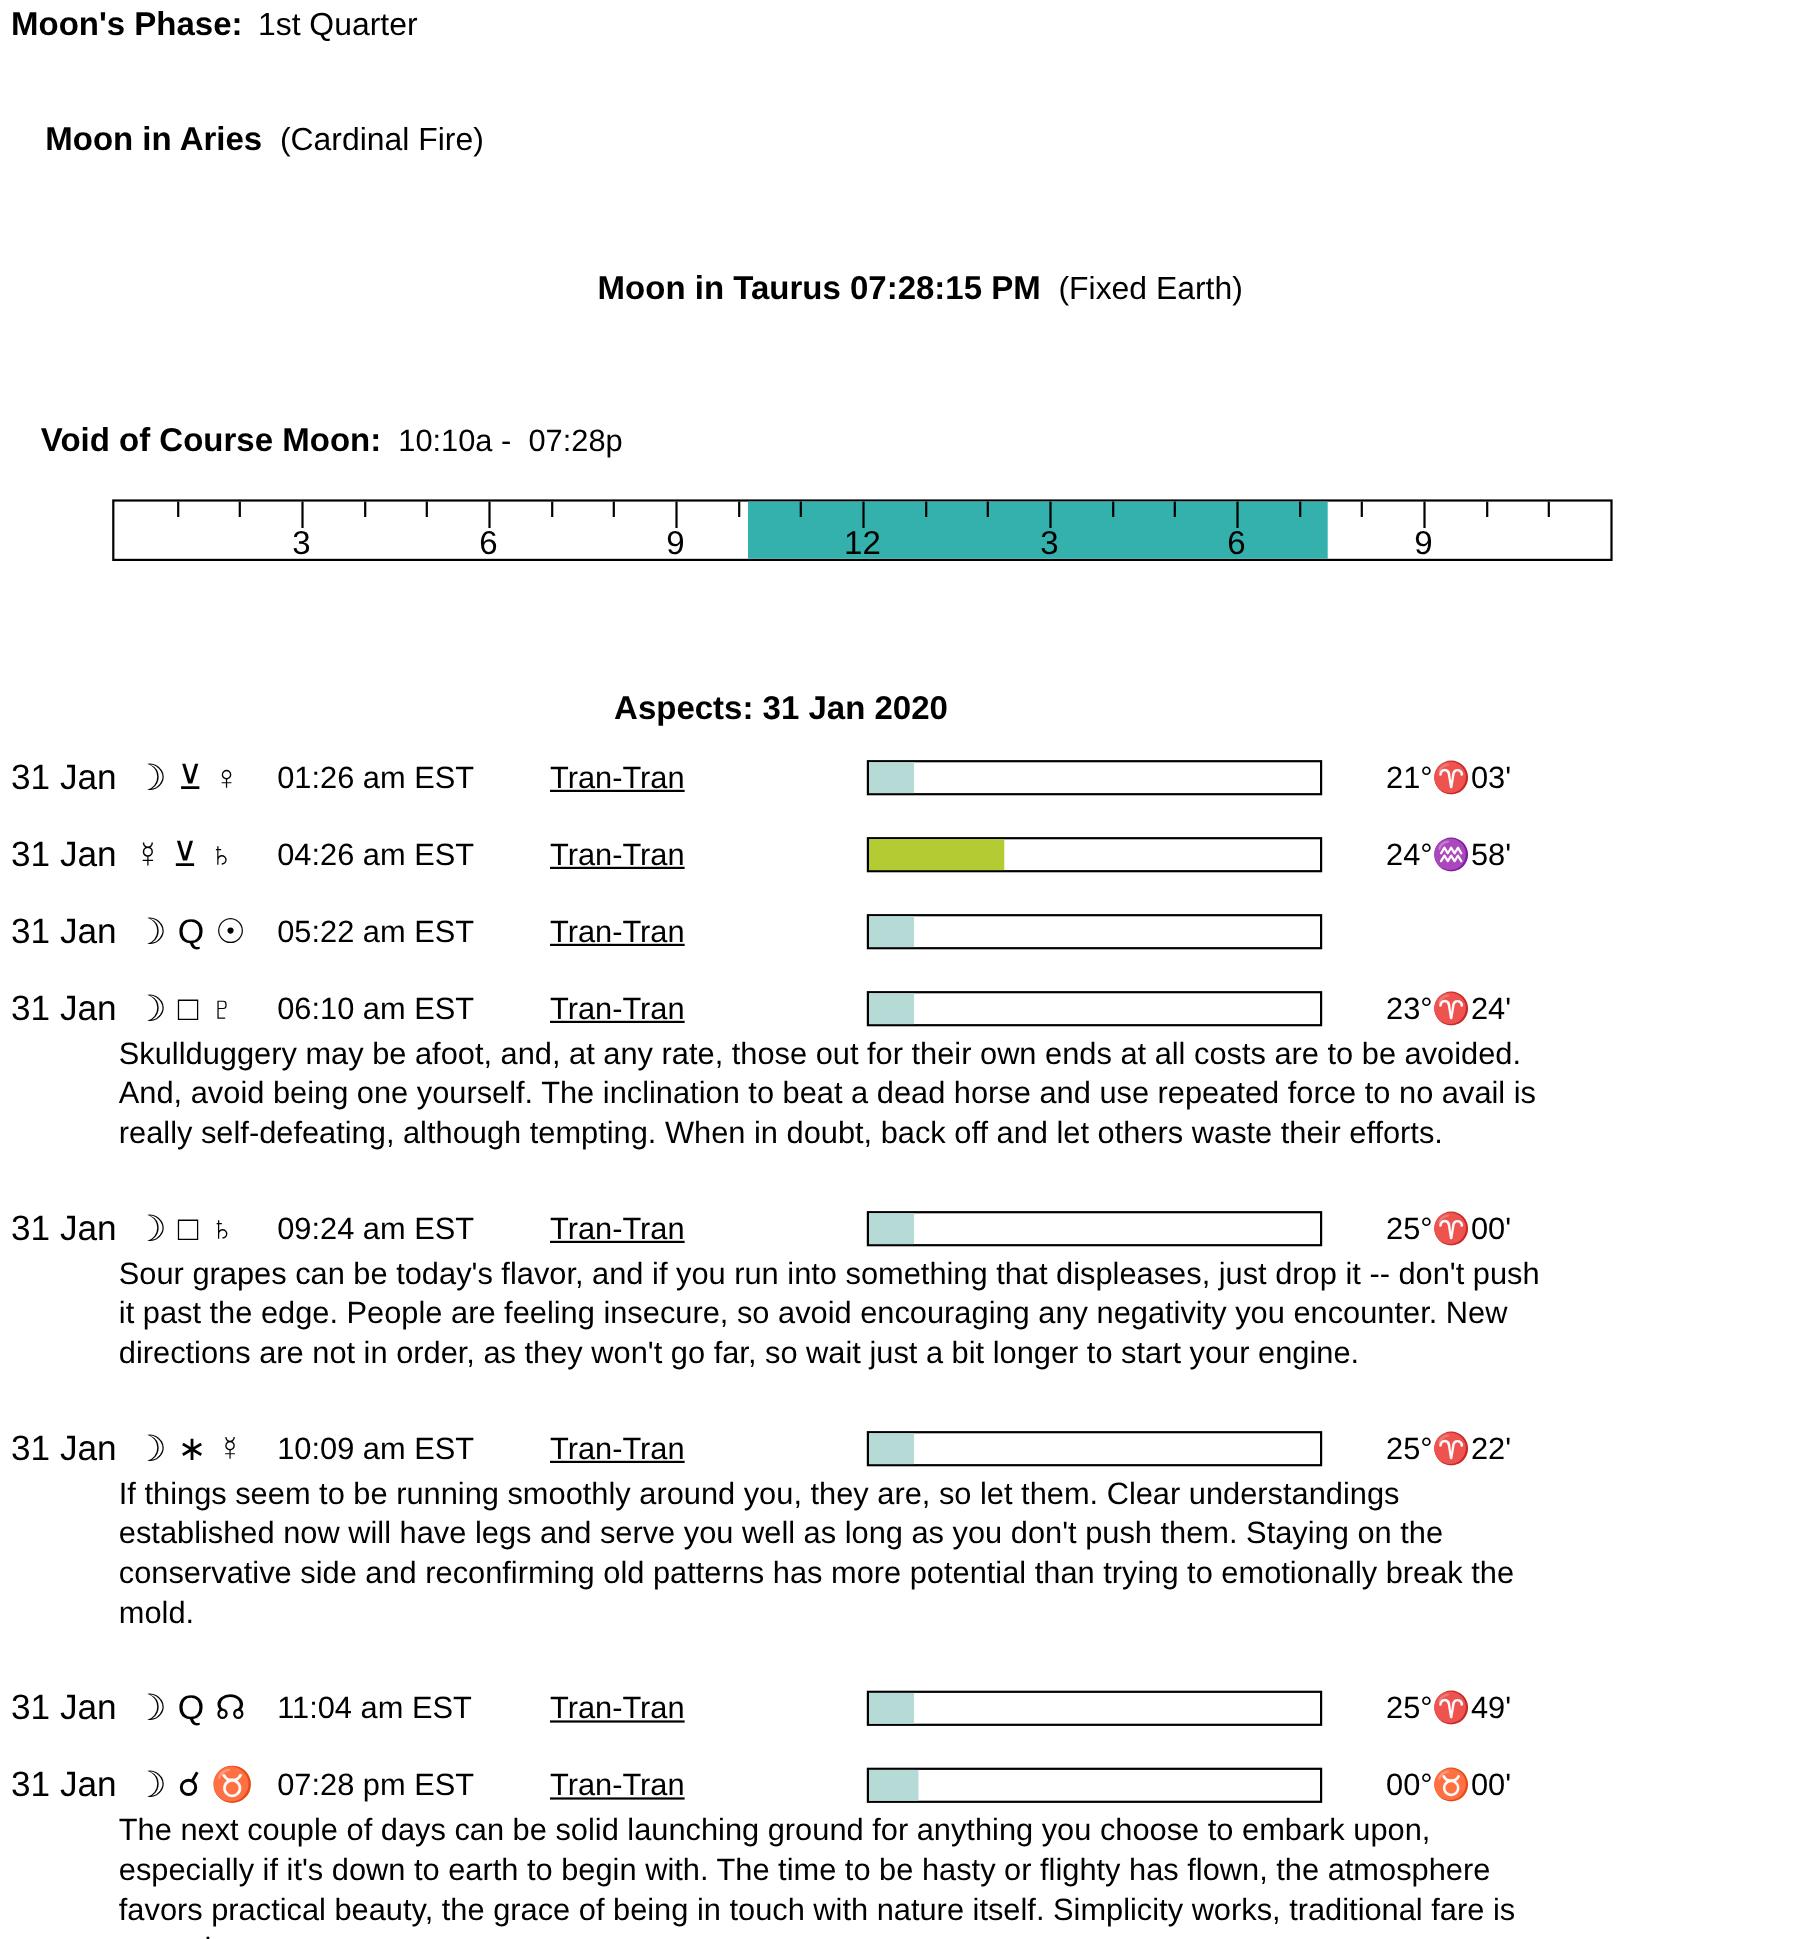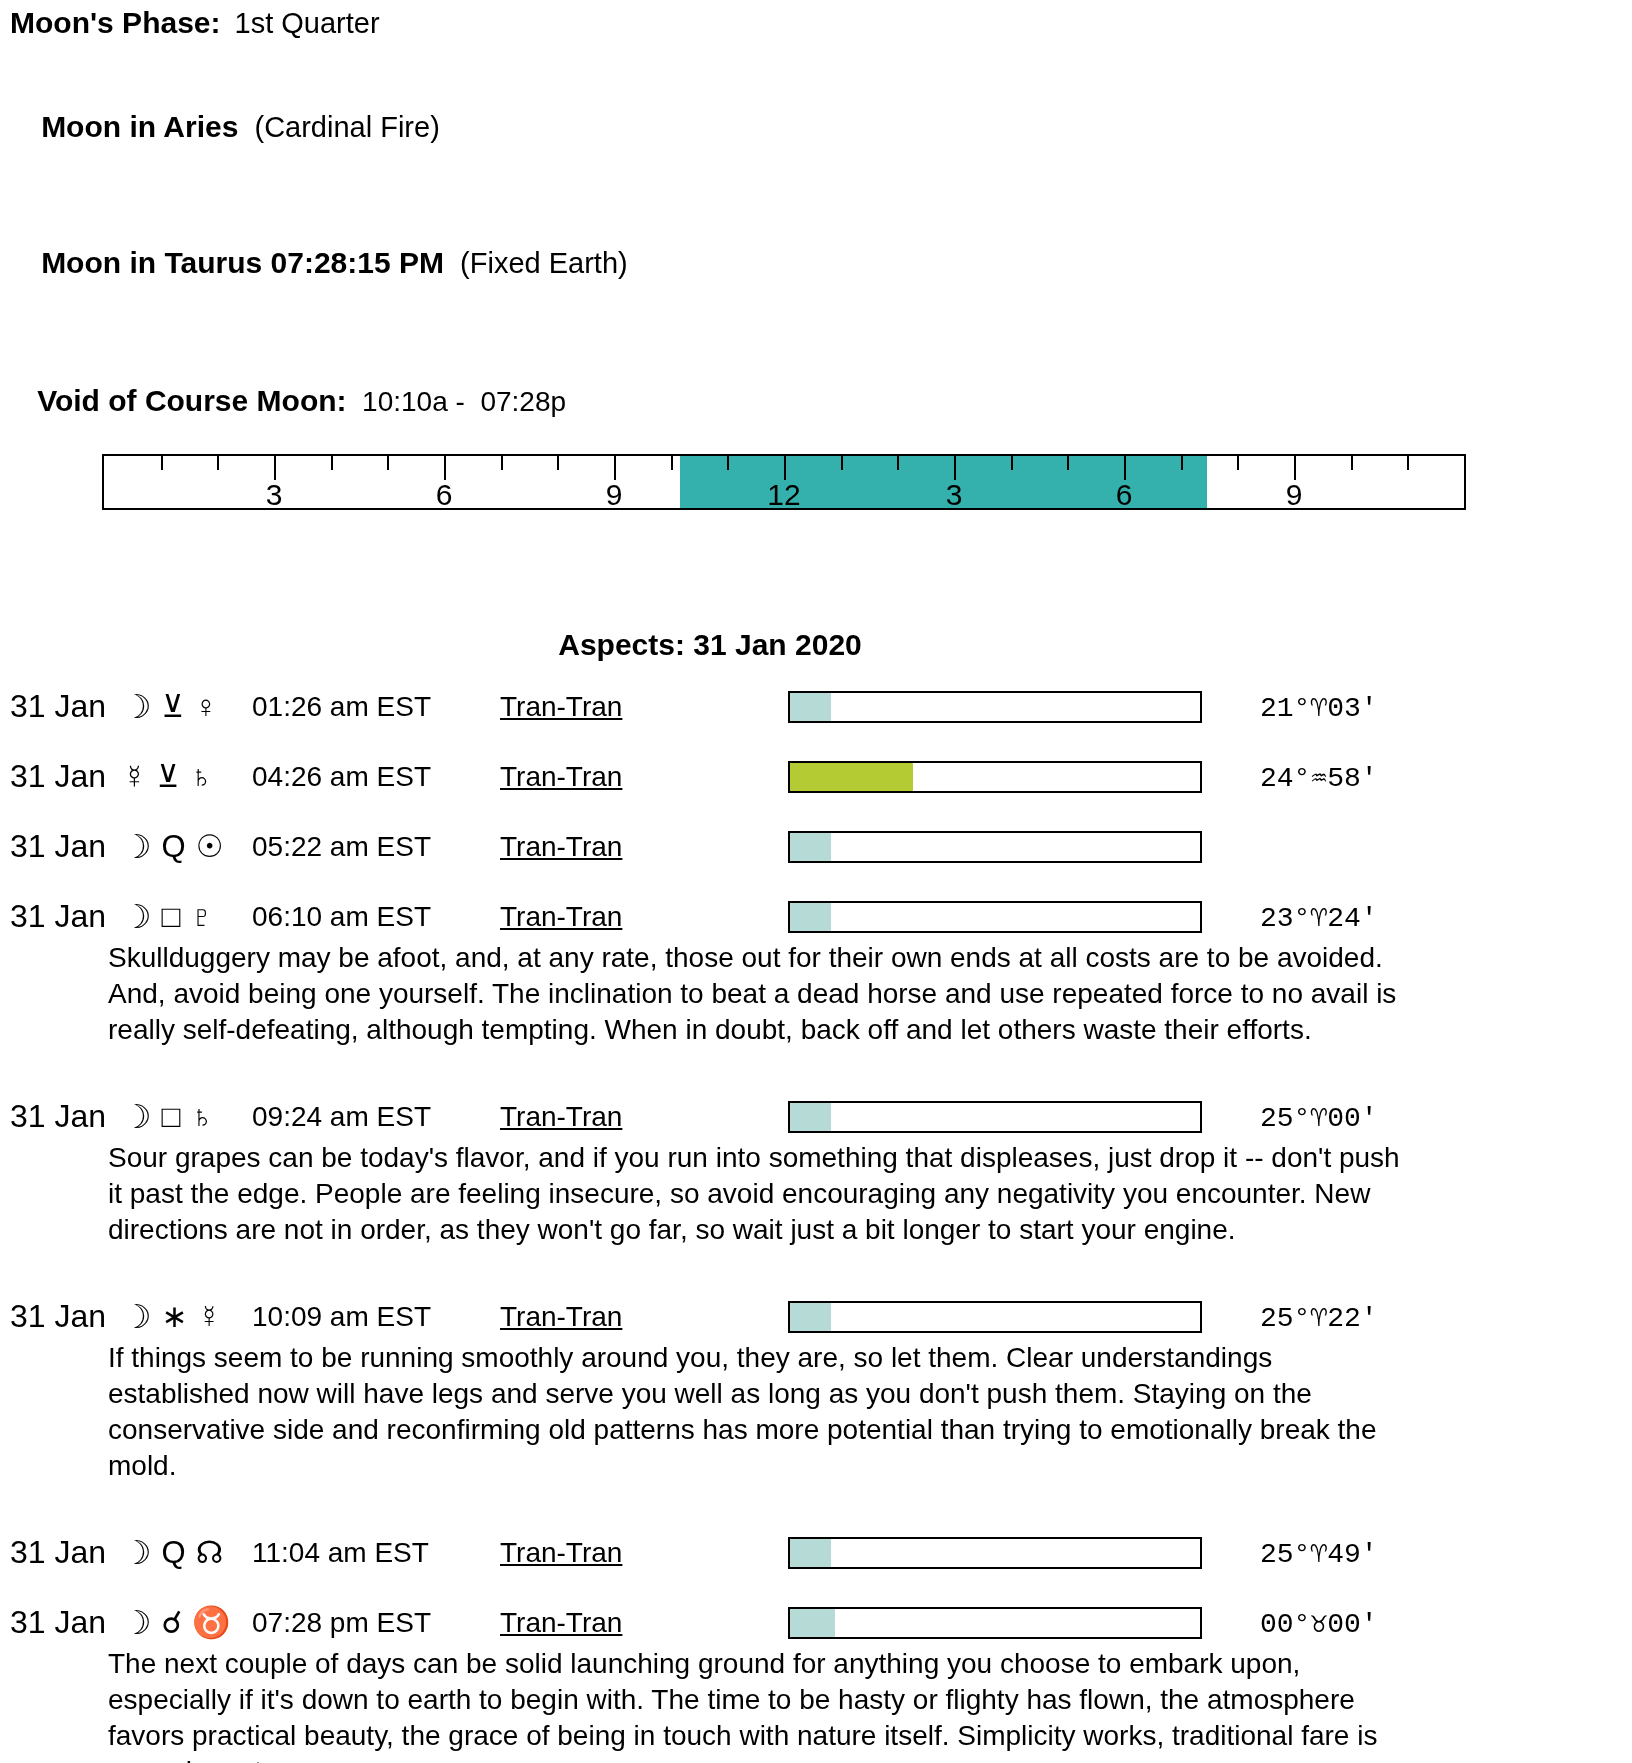--- a/index.html
+++ b/index.html
@@ -6,21 +6,21 @@
   body{
     width:1632px;height:1763px;overflow:hidden;background:#ffffff;color:#000;
     font-family:"Liberation Sans",sans-serif;font-size:28px;position:relative;
   }
   .page{padding-top:6px;}
   .hline{margin:0 0 38px 10px;white-space:pre;}
   .hline b{font-size:30px;}
   .hline .val{font-size:29px;}
   .row1{display:flex;justify-content:space-between;align-items:flex-start;}
   .phase-angle{font-size:27px;white-space:pre;}
-  .hline3{margin-bottom:40px;}
+  .hline3{margin-bottom:40px;text-align:center;}
   .voc-line{margin:0 0 4px 6px;white-space:pre;}
   .voc-line b{font-size:30px;}
   
   .ruler{
     position:relative;margin-left:102px;width:1360px;height:52px;
     border:2px solid #000;background:#fff;box-sizing:content-box;
   }
   .void-band{position:absolute;top:0;bottom:0;}
   .tick{position:absolute;top:0;width:2px;background:#000;}
   .tick.short{height:14px;}
@@ -37,21 +37,21 @@
     align-items:center;height:34px;margin:0 0 36px 10px;
   }
   .aspect-row .date{font-size:32px;}
   .syms{display:flex;gap:10px;align-items:center;}
   .sym{font-size:31px;line-height:31px;}
   .sym.moon{font-size:33px;}
   .time{font-size:28px;}
   .orbit-type{font-size:28px;text-decoration:underline;}
   .bar{width:410px;height:28px;border:2px solid #000;background:#fff;}
   .bar .fill{height:100%;}
-  .degree{font-size:28px;padding-left:52px;white-space:nowrap;font-family:Liberation Mono, monospace;}
+  .degree{font-size:28px;padding-left:52px;white-space:nowrap;}
   .desc{
     margin:-28px 16px 50px 108px;width:1295px;line-height:36px;font-size:28px;
   }
   .aspect-item.has-desc .aspect-row{margin-bottom:36px;}
 </style>
 </head>
 <body>
 
 <div class="page">
 

